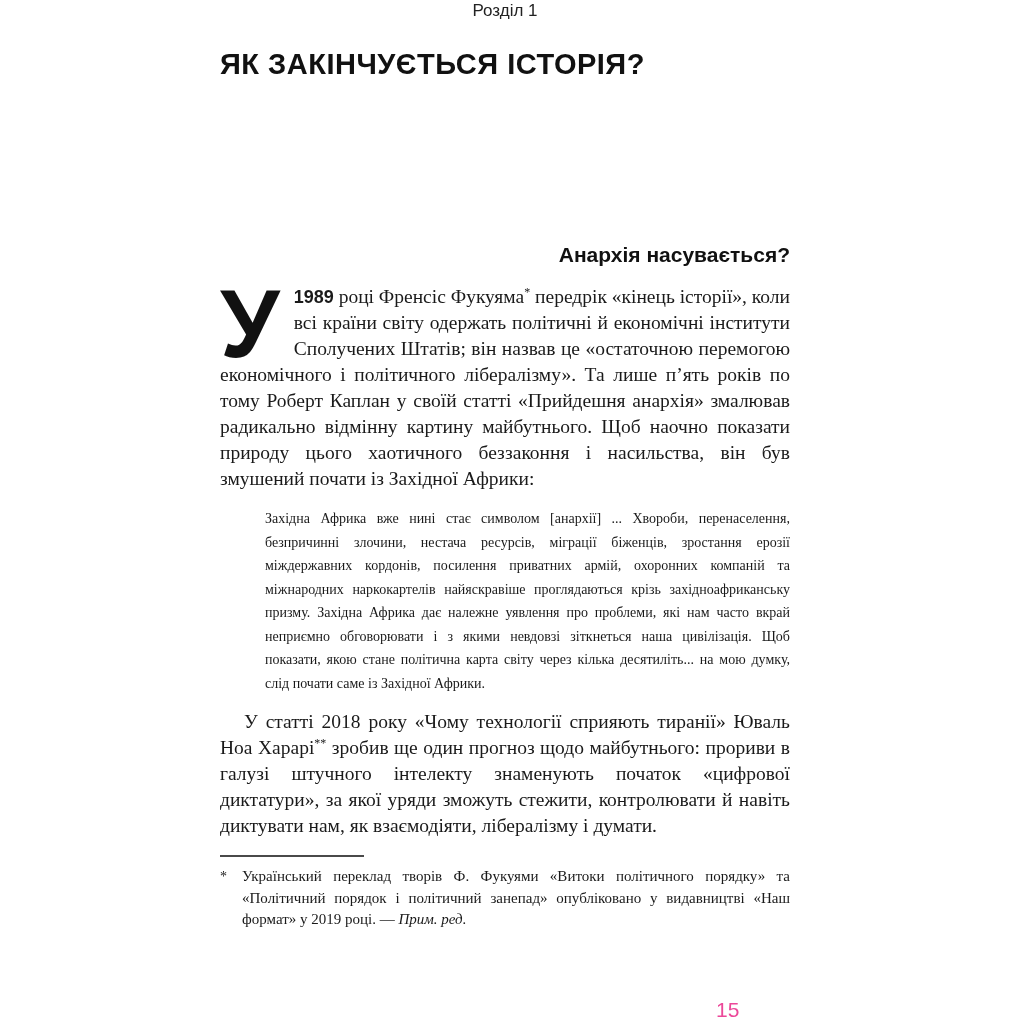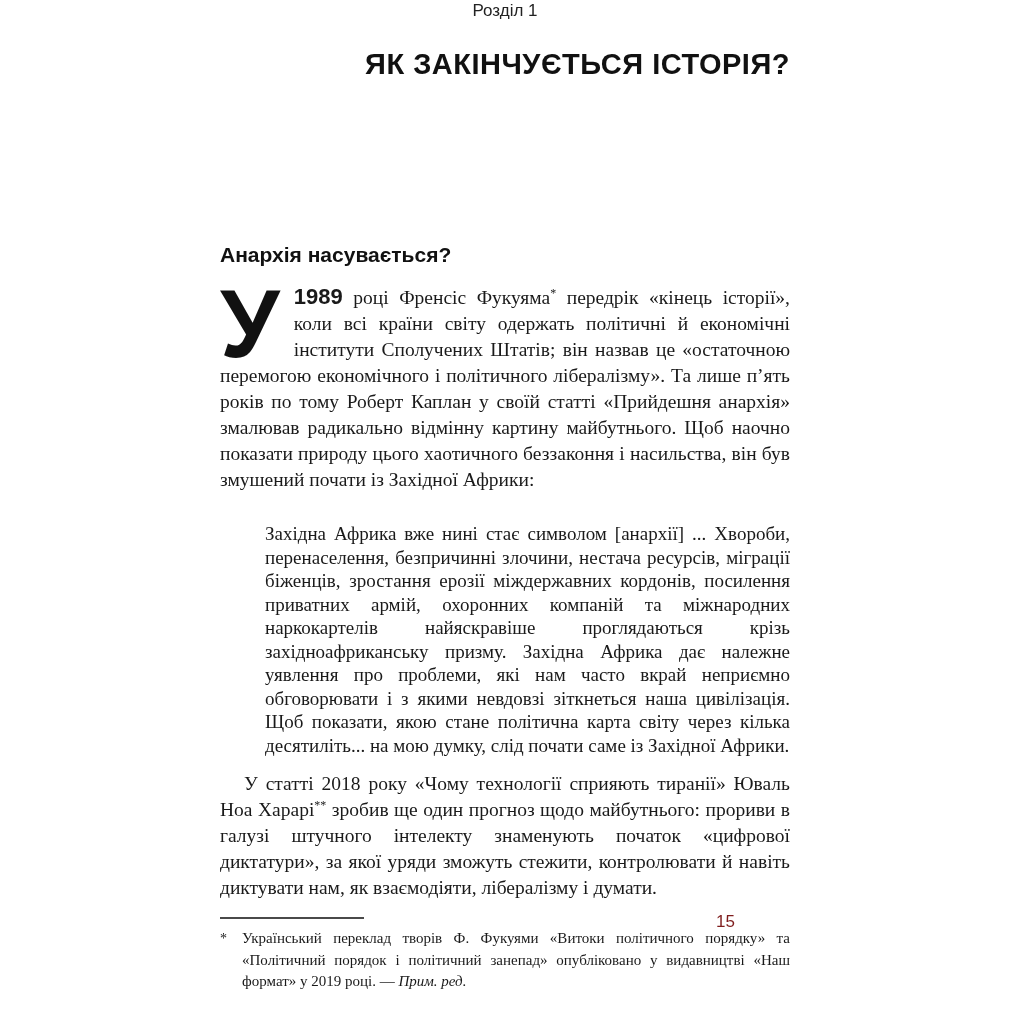--- a/index.html
+++ b/index.html
@@ -23,31 +23,31 @@
   }
   .chapter-label {
     text-align: center;
     font-family: "Liberation Sans", sans-serif;
     font-size: 17px;
     line-height: 22px;
     color: #222222;
   }
   .chapter-title {
     margin: 24px 0 0 0;
-    text-align: right;
+    text-align: left;
     font-family: "Liberation Sans", sans-serif;
     font-weight: 700;
     font-size: 29px;
     line-height: 36px;
     letter-spacing: 0.5px;
     color: #111111;
   }
   .section-heading {
     margin: 160px 0 0 0;
-    text-align: left;
+    text-align: right;
     font-family: "Liberation Sans", sans-serif;
     font-weight: 700;
     font-size: 21px;
     line-height: 26px;
     color: #111111;
   }
   .para {
     margin: 0;
     font-size: 19.5px;
     line-height: 26px;
@@ -61,30 +61,30 @@
     font-family: "Liberation Sans", sans-serif;
     font-weight: 700;
     font-size: 96px;
     line-height: 76px;
     margin: 2px 14px 0 0;
     color: #111111;
   }
   .year-bold {
     font-family: "Liberation Sans", sans-serif;
     font-weight: 700;
-    font-size: 22px;
+    font-size: 18px;
   }
   .ref {
     font-size: 12px;
     vertical-align: super;
     line-height: 0;
   }
   .quote {
-    margin: 29px 0 14px 45px;
-    font-size: 19px;
+    margin: 15px 0 14px 45px;
+    font-size: 14px;
     line-height: 23.5px;
     text-align: justify;
   }
   .second-para {
     text-indent: 24px;
   }
   .footnote-rule {
     margin-top: 16px;
     width: 144px;
     border: none;
@@ -106,24 +106,24 @@
   .fn-text {
     flex: 1;
     text-align: justify;
   }
   .fn-italic {
     font-style: italic;
   }
   .page-number {
     position: absolute;
     left: 716px;
-    top: 912px;
+    top: 998px;
     font-family: "Liberation Sans", sans-serif;
-    font-size: 17px;
-    color: #7f1d1d;
+    font-size: 21px;
+    color: #ec4899;
   }
 </style>
 </head>
 <body>
 
 <div class="content">
 
   <div class="chapter-label">Розділ 1</div>
 
   <h1 class="chapter-title">ЯК ЗАКІНЧУЄТЬСЯ ІСТОРІЯ?</h1>

